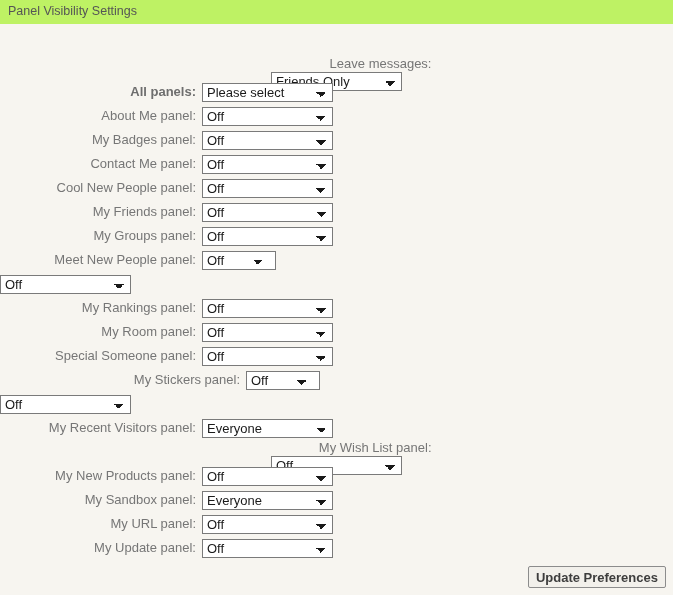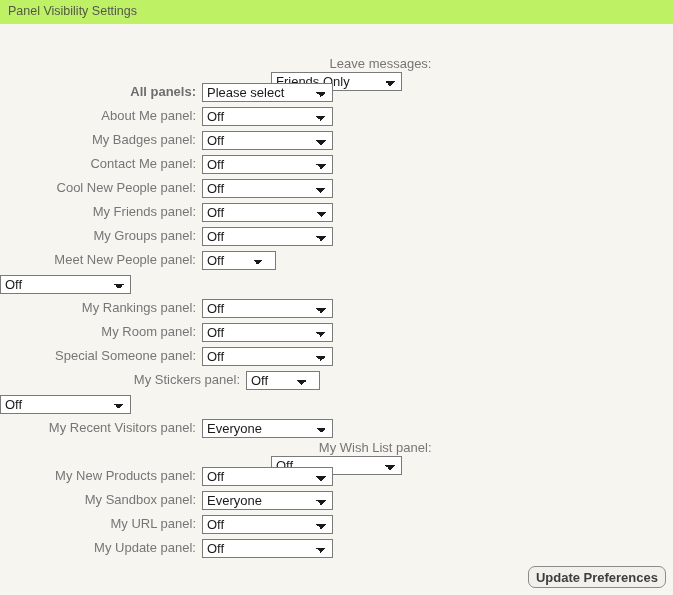--- a/index.html
+++ b/index.html
@@ -116,21 +116,21 @@
   }
   #update-preferences-button {
     position: absolute;
     right: 7px;
     top: 4px;
     height: 22px;
     padding: 0 7px;
     box-sizing: border-box;
     background: #f2f0eb;
     border: 1px solid #8c8c8c;
-    border-radius: 7px;
+    border-radius: 2px;
     font-family: "Liberation Sans", sans-serif;
     font-size: 13px;
     font-weight: bold;
     color: #3d3d3d;
     cursor: pointer;
     white-space: nowrap;
   }
 </style>
 </head>
 <body>

